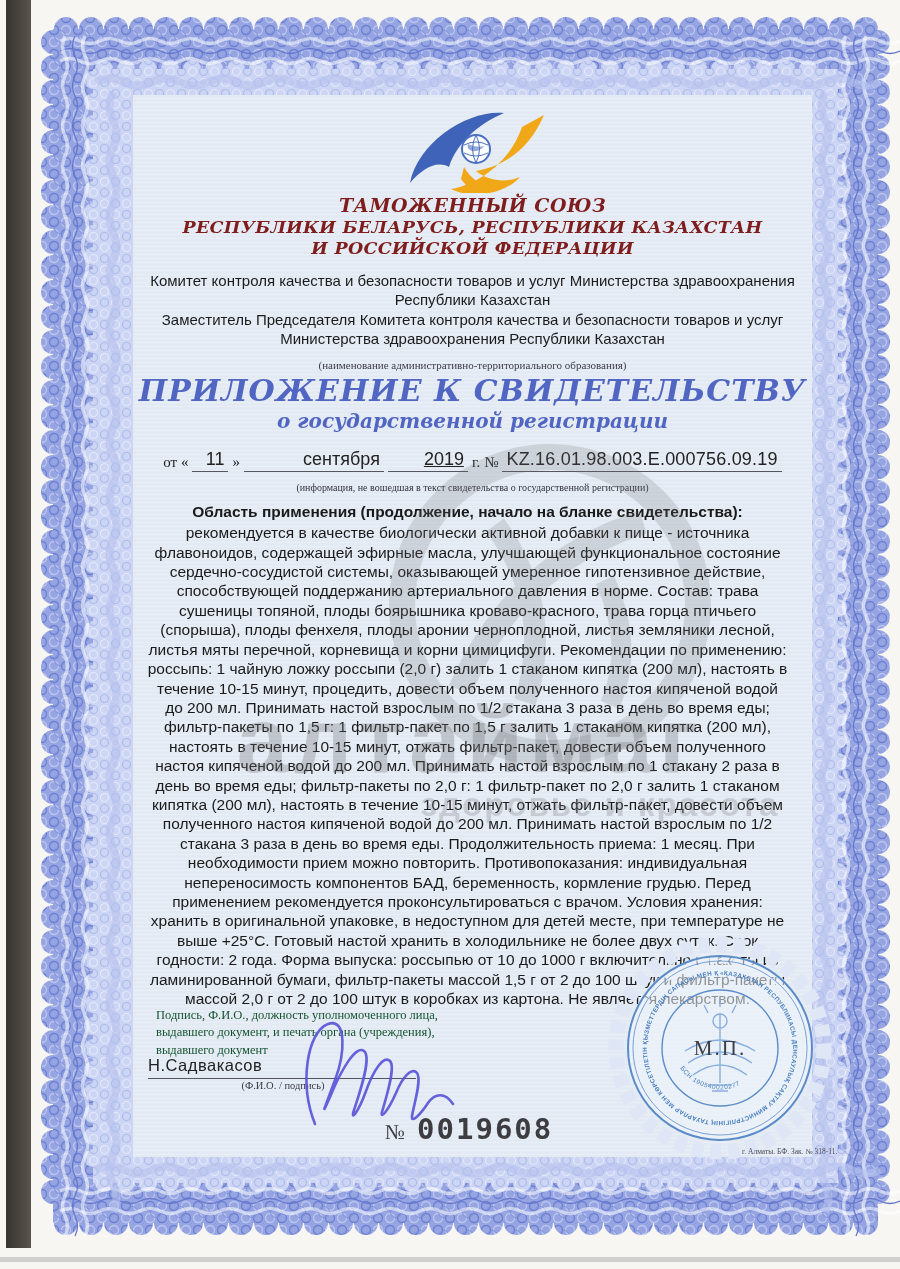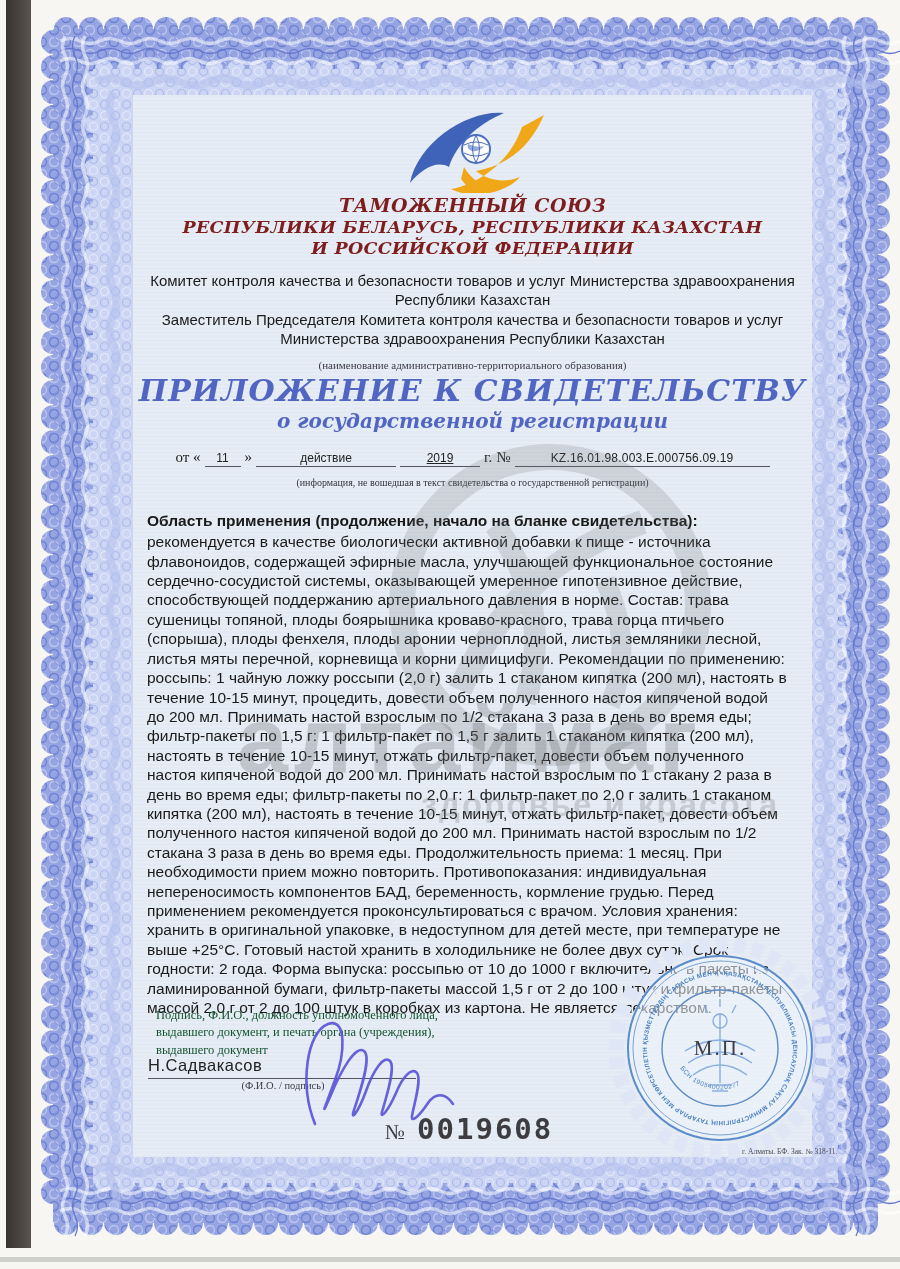--- a/index.html
+++ b/index.html
@@ -28,33 +28,33 @@
   .small-note { text-align:center; margin-top:10px; font-family:"Liberation Serif", serif;
     font-size:11px; color:#3c3c46; }
 
   .doc-title { text-align:center; margin-top:2px; font-family:"DejaVu Serif", serif;
     font-style:italic; font-weight:bold; color:#5166c2; font-size:30px; letter-spacing:1px; }
   .doc-subtitle { text-align:center; font-family:"DejaVu Serif", serif; font-style:italic;
     font-weight:bold; color:#5166c2; font-size:20px; margin-top:1px; }
 
   .date-row { margin-top:16px; display:flex; justify-content:center; align-items:flex-end;
     font-family:"Liberation Serif", serif; font-size:15px; color:#222; gap:4px; }
-  .fld { border-bottom:1px solid #55555f; text-align:center; font-family:"Liberation Sans", sans-serif;
-    font-size:12px; padding:0 4px 1px; }
+  .fld { border-bottom:1px solid #55555f; text-align:right; font-family:"Liberation Sans", sans-serif;
+    font-size:18px; padding:0 4px 1px; }
   .fld-day { min-width:36px; }
   .fld-month { min-width:140px; }
   .fld-year { min-width:80px;text-decoration:underline; }
   .fld-number { min-width:255px; letter-spacing:.2px; }
   .date-static { padding-bottom:1px; }
 
   .info-note { text-align:center; margin-top:10px; font-family:"Liberation Serif", serif;
     font-size:10px; color:#33333d; }
 
-  .body-block { margin-top:23px; padding:0 24px 0 14px; font-size:15.5px; line-height:19.4px;
-    color:#1a1a1a; text-align:left; }
+  .body-block { margin-top:9px; padding:0 24px 0 14px; font-size:15.5px; line-height:19.4px;
+    color:#1a1a1a; text-align:center; }
   .body-heading { font-weight:bold; margin-bottom:2px; }
 
   .sig-caption { position:absolute; left:23px; top:912px; width:345px;
     font-family:"Liberation Serif", serif; font-size:12.5px; line-height:1.38; color:#14532d; }
   .sig-name { position:absolute; left:15px; top:961px; font-size:16.5px; color:#222; letter-spacing:.5px; }
   .sig-line { position:absolute; left:15px; top:983px; width:268px; border-top:1px solid #55555f; }
   .sig-note { position:absolute; left:60px; top:985px; width:180px; text-align:center;
     font-family:"Liberation Serif", serif; font-size:10.5px; color:#3a3a44; }
 
   #signature-svg { position:absolute; left:295px; top:1012px; z-index:6; }
@@ -479,21 +479,21 @@
 
   <div class="small-note">(наименование административно-территориального образования)</div>
 
   <div class="doc-title">ПРИЛОЖЕНИЕ К СВИДЕТЕЛЬСТВУ</div>
   <div class="doc-subtitle">о государственной регистрации</div>
 
   <div class="date-row">
     <span class="date-static">от «</span>
     <span class="fld fld-day">11</span>
     <span class="date-static">»</span>
-    <span class="fld fld-month">действие</span>
+    <span class="fld fld-month">сентября</span>
     <span class="fld fld-year">2019</span>
     <span class="date-static">г.</span>
     <span class="date-static">№</span>
     <span class="fld fld-number">KZ.16.01.98.003.E.000756.09.19</span>
   </div>
 
   <div class="info-note">(информация, не вошедшая в текст свидетельства о государственной регистрации)</div>
 
   <div class="body-block">
     <div class="body-heading">Область применения (продолжение, начало на бланке свидетельства):</div>

